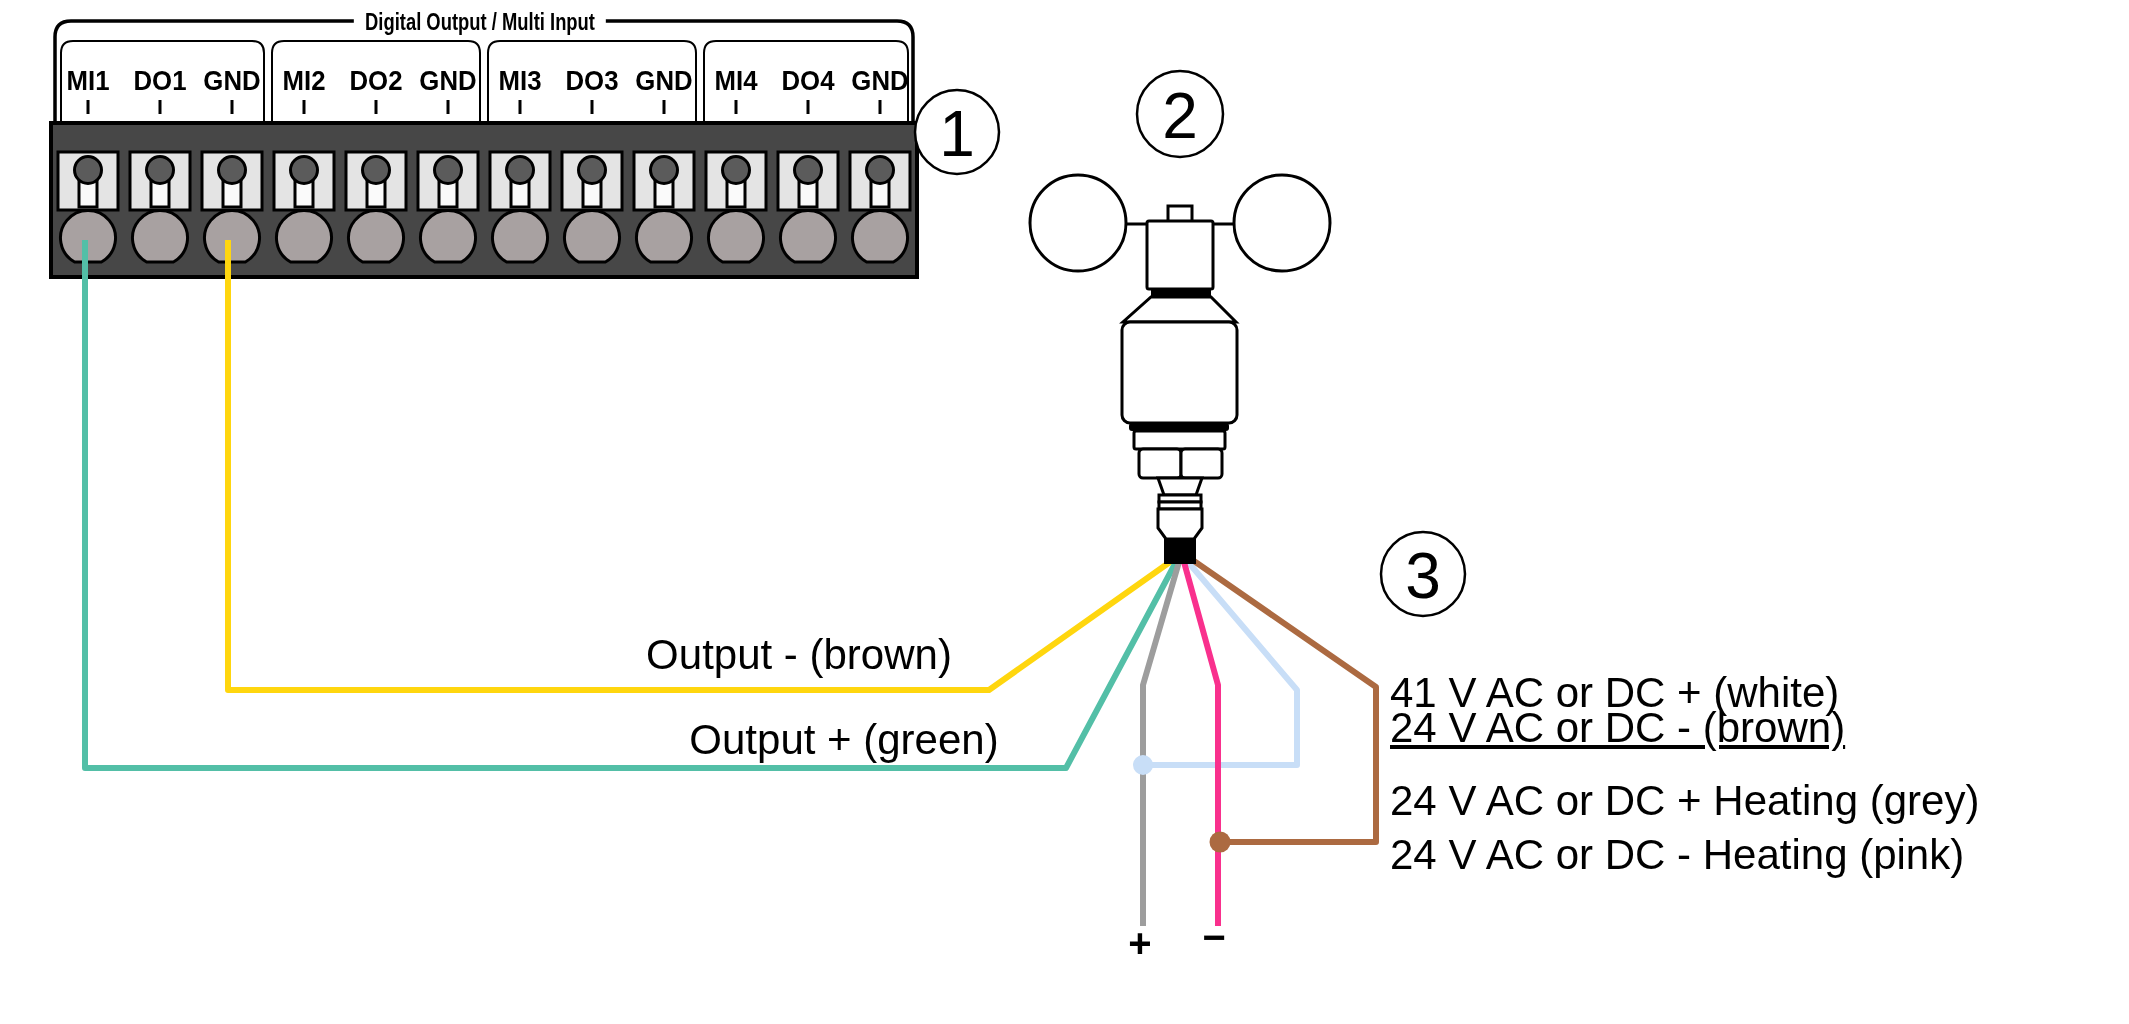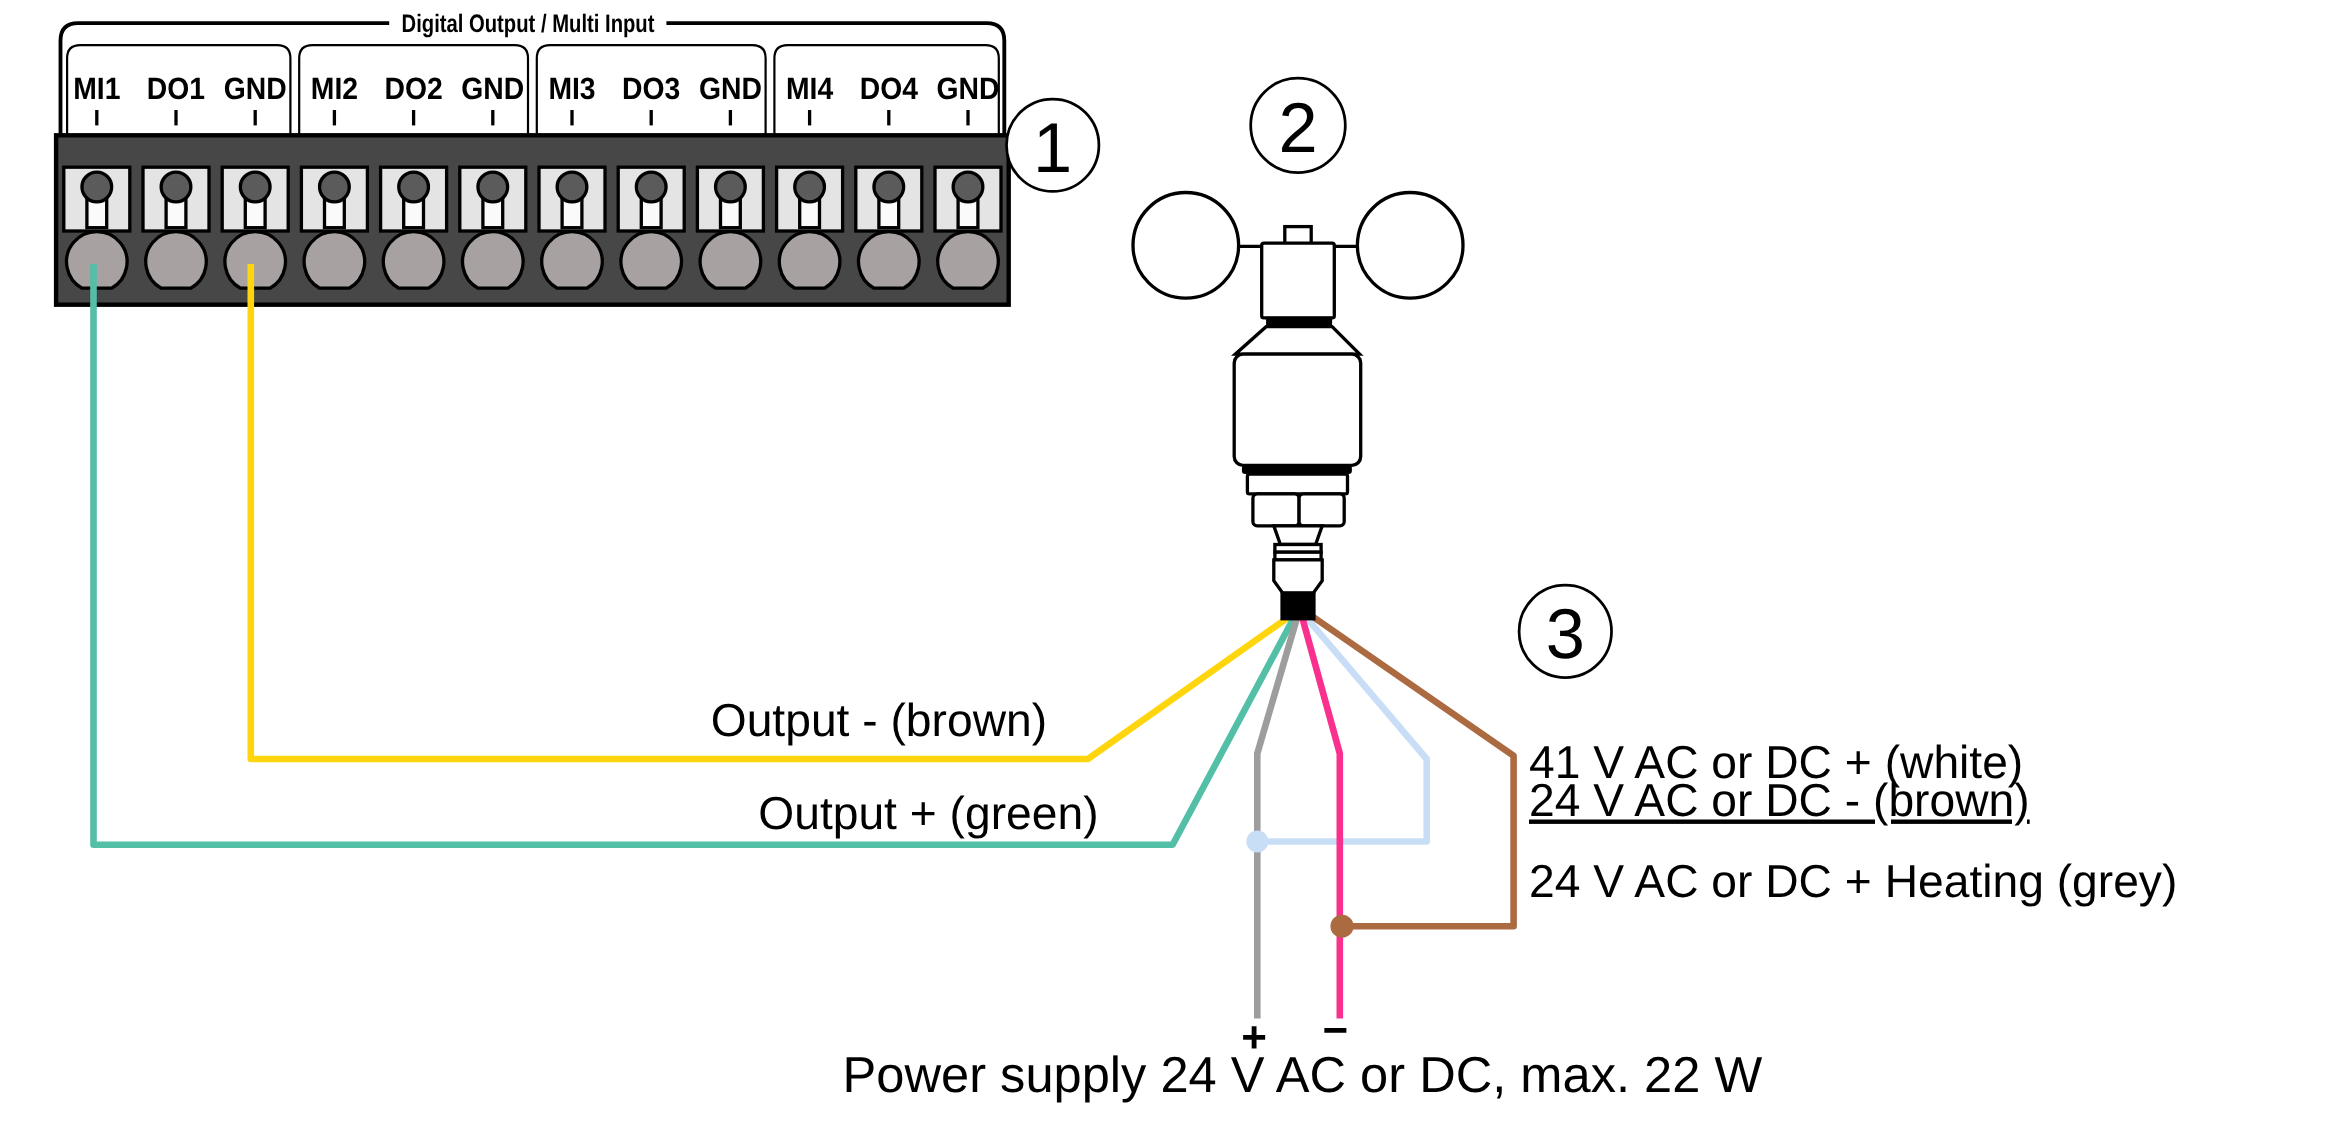--- a/index.html
+++ b/index.html
@@ -108,18 +108,18 @@
   <span class="lbl callout ctr" style="left:957px;top:134px;">1</span>
   <span class="lbl callout ctr" style="left:1180px;top:116px;">2</span>
   <span class="lbl callout ctr" style="left:1423px;top:576px;">3</span>
 
   <span class="lbl wirelabel ctr" style="left:799px;top:655px;">Output - (brown)</span>
   <span class="lbl wirelabel ctr" style="left:800px;top:740px;margin-left:44px;">Output + (green)</span>
 
   <span class="lbl wirelabel vctr" style="left:1390px;top:693px;">41 V AC or DC + (white)</span>
   <span class="lbl wirelabel vctr" style="left:1390px;top:728px;text-decoration:underline;">24 V AC or DC - (brown)</span>
   <span class="lbl wirelabel vctr" style="left:1390px;top:801px;">24 V AC or DC + Heating (grey)</span>
+  <span class="lbl wirelabel vctr" style="left:1390px;top:855px;">24 V AC or DC - Heating (pink)</span>
 
   <span class="lbl pm ctr" style="left:1140px;top:943px;">+</span>
   <span class="lbl pm ctr" style="left:1214px;top:937px;">−</span>
-  <span class="lbl powerlabel ctr" style="left:1184px;top:977px;">Power supply 24 V AC or DC, max. 22 W</span>
 
 </div>
 
 </body></html>

